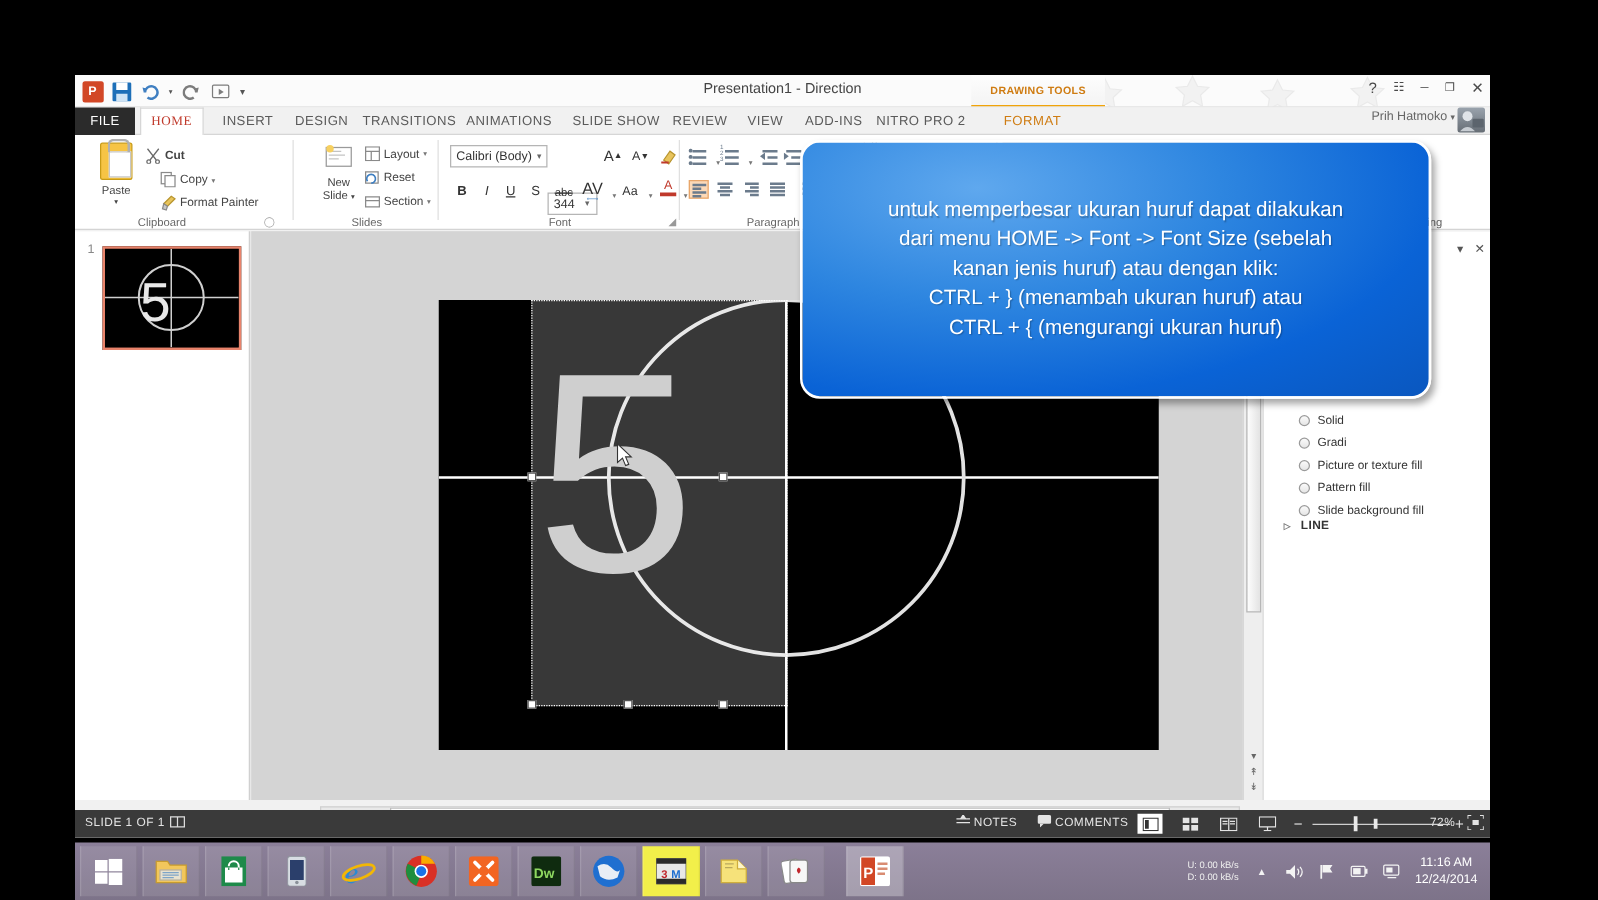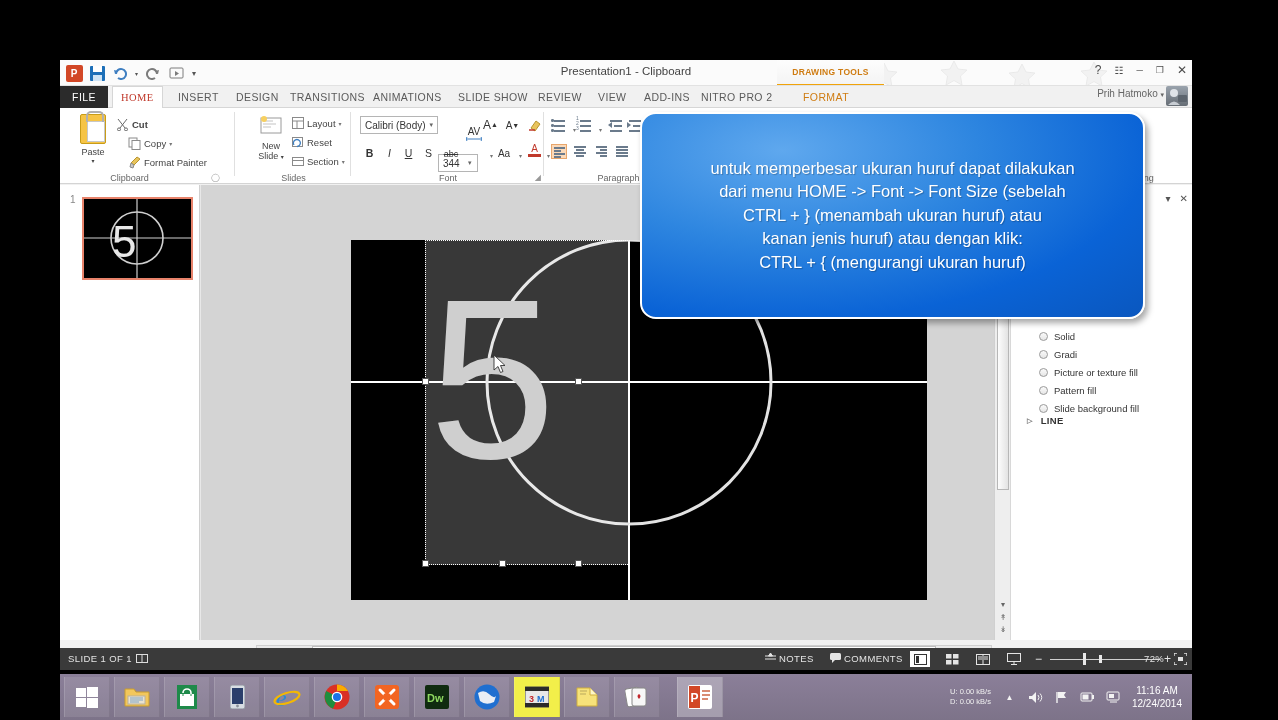--- a/index.html
+++ b/index.html
@@ -203,21 +203,21 @@
         </div>
         <div class="ic">
           <svg width="15" height="13" viewBox="0 0 15 13">
               <rect x="1" y="1" width="13" height="10" rx="1" fill="none" stroke="#7c7c7c"></rect>
               <path d="M6 4 l4 2.5 -4 2.5z" fill="#7c7c7c"></path>
             </svg>
         </div>
         <div class="ic" style="font-size:8px;width:10px;">▾</div>
       </div>
 
-      <div class="title-text">Presentation1 - Clipboard</div>
+      <div class="title-text">Presentation1 - Direction</div>
 
       <div class="ctx-tab">
         <span>DRAWING TOOLS</span>
       </div>
 
       <div class="wincontrols">
         <span>?</span>
         <span style="font-size:10px;">☷</span>
         <span style="font-size:9px;">─</span>
         <span style="font-size:9px;">❐</span>
@@ -362,21 +362,21 @@
           </div>
         <div class="fmt-btn" style="left:48px;top:36px;text-decoration:underline;">
           <span>U</span>
           </div>
         <div class="fmt-btn" style="left:68px;top:36px;">
           <span>S</span>
           </div>
         <div class="fmt-btn" style="left:88px;top:37px;font-size:9px;text-decoration:line-through;width:22px;">
           <span>abc</span>
           </div>
-        <div class="fmt-btn" style="left:112px;top:17px;font-size:10px;width:20px;flex-direction:column;text-align:right;">
+        <div class="fmt-btn" style="left:112px;top:35px;font-size:13px;width:20px;flex-direction:column;text-align:right;">
           <span>AV</span>
           <svg width="16" height="4" viewBox="0 0 16 4">
               <path d="M0 2 h16 M1 0 l-1 2 1 2 M15 0 l1 2 -1 2" stroke="#3f7fc1" fill="none"></path>
             </svg>
         </div>
         <div class="fmt-btn" style="left:131px;top:39px;font-size:6px;color:#777;">▾</div>
         <div class="fmt-btn" style="left:142px;top:37px;font-size:10px;width:20px;">
           <span>Aa</span>
           </div>
         <div class="fmt-btn" style="left:160px;top:39px;font-size:6px;color:#777;">▾</div>
@@ -704,22 +704,22 @@
   </div>
 
   <svg class="tail" width="140" height="90" viewBox="0 0 140 90" style="left:1010px;top:300px;">
     <path d="M0 0 L128 72 L96 8 Z" fill="#0a5fc9" stroke="#ffffff" stroke-width="2"></path>
   </svg>
 
   <div id="callout">
     <div class="ctext">
       <div>untuk memperbesar ukuran huruf dapat dilakukan</div>
       <div>dari menu HOME -&gt; Font -&gt; Font Size (sebelah</div>
+      <div>kanan jenis huruf) atau  dengan klik:</div>
       <div>CTRL + } (menambah ukuran huruf) atau</div>
-      <div>kanan jenis huruf) atau  dengan klik:</div>
       <div>CTRL + { (mengurangi ukuran huruf)</div>
     </div>
   </div>
 
   <div class="taskbar">
     <div class="tb-item" style="left:4px;">
       <svg width="22" height="21" viewBox="0 0 22 21">
           <rect x="0" y="1" width="10" height="9" fill="#fff"></rect>
           <rect x="11" y="0" width="11" height="10" fill="#fff"></rect>
           <rect x="0" y="11" width="10" height="9" fill="#fff"></rect>

